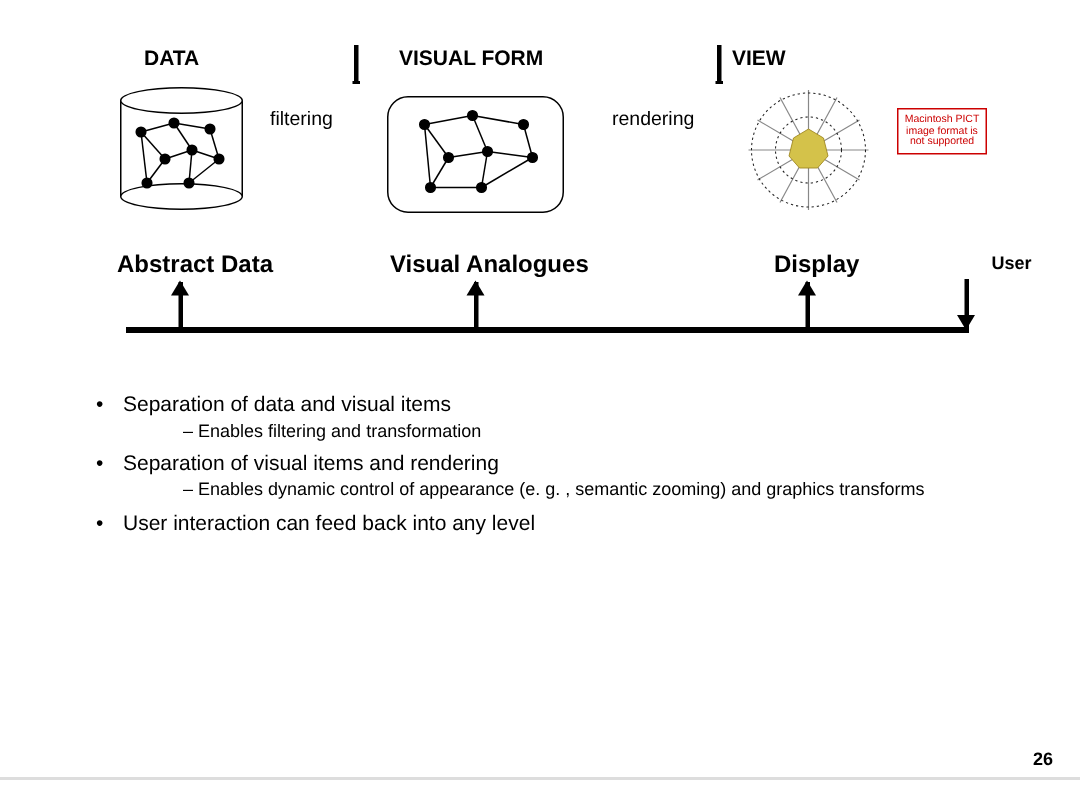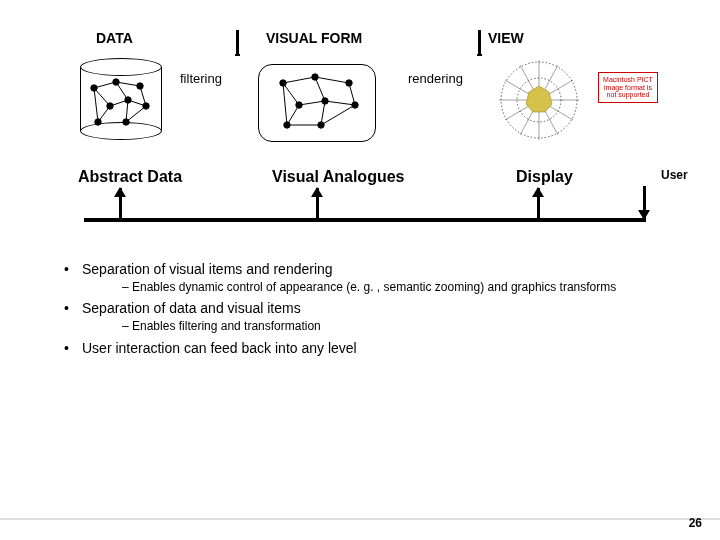--- a/index.html
+++ b/index.html
@@ -158,21 +158,21 @@
     padding-left: 40px;
     margin: 1px 0 4px 0;
     line-height: 1.3;
   }
   .sub::before{
     content:"– ";
   }
   .pgnum {
     position: absolute;
     right: 18px;
-    bottom: 10px;
+    bottom: 27px;
     font-size: 12px;
     font-weight: 700;
   }
   .footer-bar {
     position:absolute; left:0; bottom:20px; width:720px; height:2px; background:#ddd;
   }
   .pict-missing {
     border:1px solid #c00;
     color:#c00;
     font-size:7px;
@@ -282,41 +282,41 @@
             <circle r="22" fill="none" stroke="#222" stroke-width="0.7" stroke-dasharray="1.5,2"></circle>
             <path d="M0,-14 L10,-8 L13,4 L6,12 L-6,12 L-13,4 L-10,-8 Z" fill="#d4c24a" stroke="#a08820" stroke-width="0.6"></path>
           </g>
         </svg>
       </div>
     </div>
 
     <div class="pict-missing" style="left:538px; top:42px;">Macintosh PICT image format is not supported</div>
 
     <div class="col-footer" style="left:18px;">Abstract Data</div>
-    <div class="col-footer" style="left:212px;">Visual Analogues</div>
+    <div class="col-footer" style="left:200px;">Visual Analogues</div>
     <div class="col-footer" style="left:456px;text-align:right;">Display</div>
     <div class="user-label" style="left:562px;">User</div>
 
     <div class="feedback-up" style="left:59px; top:158px; height:30px;"></div>
     <div class="feedback-up" style="left:256px; top:158px; height:30px;"></div>
     <div class="feedback-up" style="left:477px; top:158px; height:30px;"></div>
 
     <div class="feedback-down" style="left:583px; top:156px; height:33px;"></div>
 
     <div class="feedback-line"></div>
   </div>
 
   <ul class="bullets">
     <li>
+      <span>Separation of data and visual items</span>
+      <div class="sub">Enables filtering and transformation</div>
+    </li>
+    <li>
       <span>Separation of visual items and rendering</span>
       <div class="sub">Enables dynamic control of appearance (e. g. , semantic zooming) and graphics transforms</div>
-    </li>
-    <li>
-      <span>Separation of data and visual items</span>
-      <div class="sub">Enables filtering and transformation</div>
     </li>
     <li>
       <span>User interaction can feed back into any level</span>
     </li>
   </ul>
 </div>
 
 <div class="footer-bar"></div>
 <div class="pgnum">26</div>
 

